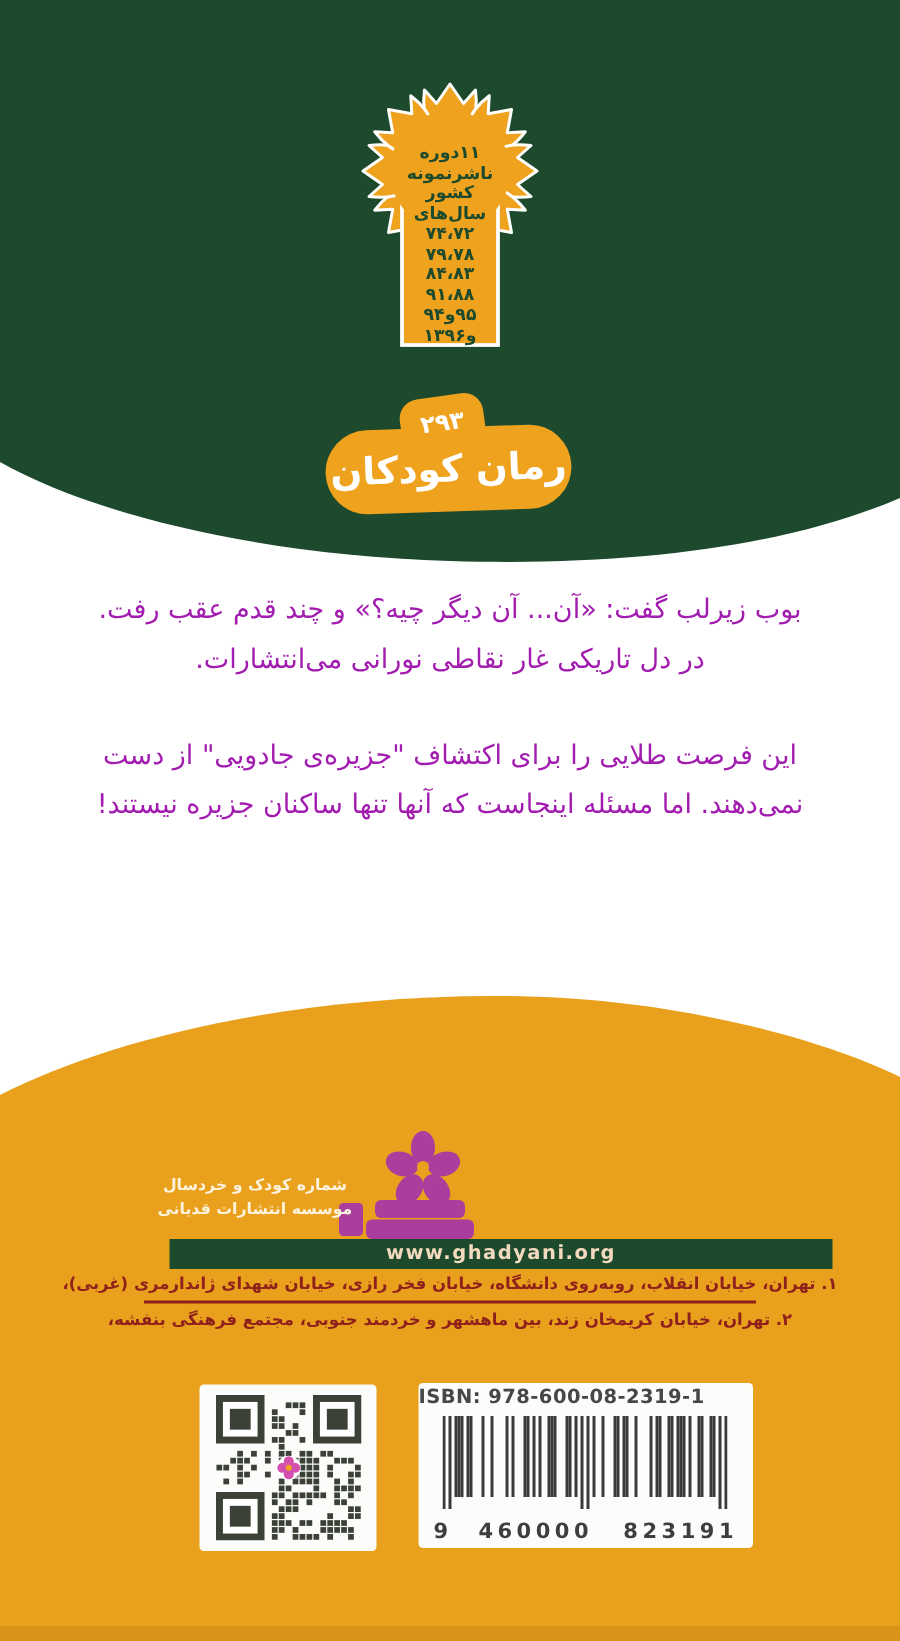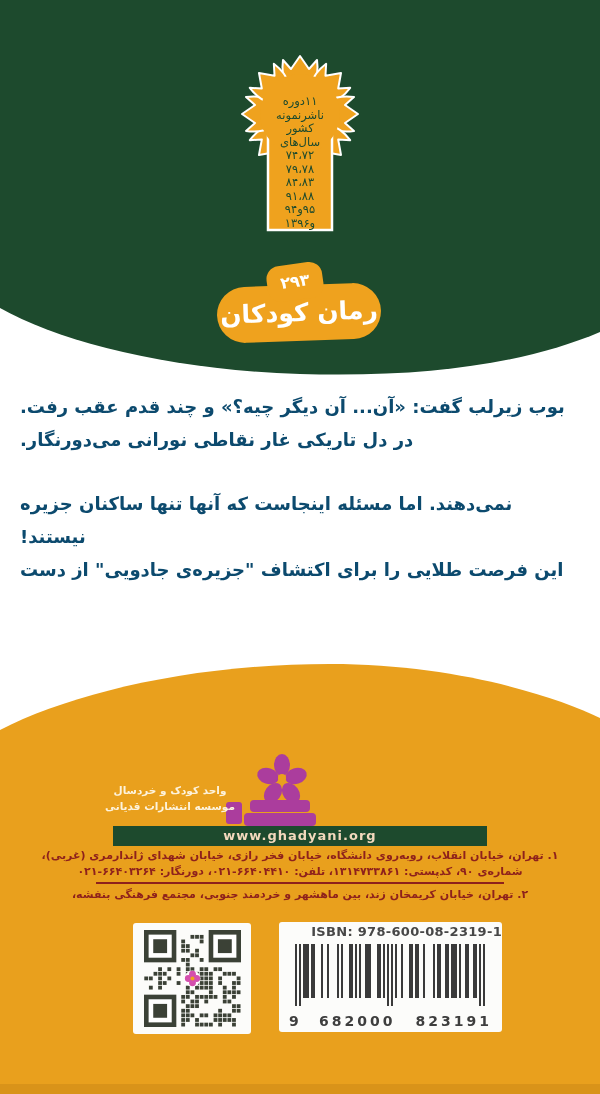--- a/index.html
+++ b/index.html
@@ -7,55 +7,55 @@
          font-family:"DejaVu Sans",sans-serif;}
   .abs{position:absolute;}
   svg{display:block;}
 
   
   .green-blob{left:0;top:0;width:600px;height:380px;}
 
   
   .award{left:226px;top:54px;width:148px;height:180px;}
   .award-text{position:absolute;left:0;top:41px;width:100%;text-align:center;
-              direction:rtl;color:#1d4a2d;font-weight:normal;font-size:11.5px;line-height:13.5px;}
+              direction:rtl;color:#1d4a2d;font-weight:bold;font-size:11.5px;line-height:13.5px;}
 
   
   .series{left:215px;top:258px;width:170px;height:86px;}
   .series-tab{position:absolute;left:52px;top:6px;width:56px;height:36px;background:#efa21e;
               border-radius:13px;transform:rotate(-8deg);text-align:center;line-height:36px;
               color:#fff;font-weight:bold;font-size:16px;}
   .series-pill{position:absolute;left:2px;top:27px;width:164px;height:56px;background:#efa21e;
                border-radius:28px;text-align:center;line-height:56px;color:#fff;font-weight:bold;
                font-size:25px;direction:rtl;transform:rotate(-2deg);}
 
   
-  .story{left:20px;top:390px;width:560px;text-align:left;direction:rtl;
-         color:#0c4a6e;font-weight:bold;font-size:18px;line-height:33px;}
+  .story{left:20px;top:390px;width:560px;text-align:center;direction:rtl;
+         color:#a21caf;font-weight:normal;font-size:18px;line-height:33px;}
   .story .p2{margin-top:31px;}
 
   
   .footer{left:0;top:660px;width:600px;height:434px;}
   .footer-shade{position:absolute;left:0;bottom:0;width:100%;height:10px;background:rgba(110,60,0,.12);}
   .emblem{position:absolute;left:222px;top:90px;width:106px;height:82px;}
   .logotype{position:absolute;left:306px;top:127px;width:186px;height:40px;line-height:40px;
             font-size:26px;font-weight:bold;color:#1d4a2d;direction:rtl;text-align:center;white-space:nowrap;}
   .unit{position:absolute;left:100px;top:122px;width:140px;text-align:center;direction:rtl;
         color:#fdf3dd;font-weight:bold;font-size:10.5px;line-height:16px;}
-  .webbar{position:absolute;left:113px;top:166px;width:374px;height:20px;background:#1d4a2d;
+  .webbar{position:absolute;left:113px;top:166px;width:442px;height:20px;background:#1d4a2d;
           color:#f3d9bd;font-weight:bold;font-size:13px;line-height:20px;text-align:center;letter-spacing:1px;}
   .addr{position:absolute;left:30px;top:188px;width:540px;text-align:center;direction:rtl;
         color:#8e211c;font-weight:bold;font-size:11px;line-height:15.5px;}
   .addr-divider{width:408px;border-top:2px solid #8e211c;margin:3px auto;}
 
   
   .qrbox{position:absolute;left:133px;top:263px;width:118px;height:111px;background:#fcfcfa;
          border-radius:3px;display:flex;align-items:center;justify-content:center;}
   .bcbox{position:absolute;left:279px;top:262px;width:223px;height:110px;background:#fcfcfa;border-radius:3px;}
-  .isbn-label{position:absolute;left:0;top:2px;width:100%;text-align:right;direction:ltr;
+  .isbn-label{position:absolute;left:0;top:2px;width:100%;text-align:left;direction:ltr;
               color:#474747;font-weight:bold;font-size:13px;letter-spacing:.3px;}
   .bc-bars{position:absolute;left:16px;top:22px;}
   .bc-digits{position:absolute;left:10px;right:10px;bottom:3px;display:flex;justify-content:space-between;
              direction:ltr;color:#3e3e3e;font-size:14px;font-weight:bold;}
   .bc-digits .grp{letter-spacing:3px;}
 </style>
 </head>
 <body>
 
 <div class="cover">
@@ -97,25 +97,25 @@
   </div>
 
   <div class="abs series">
     <div class="series-pill">رمان کودکان</div>
     <div class="series-tab">۲۹۳</div>
   </div>
 
   <div class="abs story">
     <div class="p1">
       <div>بوب زیرلب گفت: «آن... آن دیگر چیه؟» و چند قدم عقب رفت.</div>
-      <div>در دل تاریکی غار نقاطی نورانی می‌دورنگار.</div>
+      <div>در دل تاریکی غار نقاطی نورانی می‌انتشارات.</div>
     </div>
     <div class="p2">
+      <div>این فرصت طلایی را برای اکتشاف "جزیره‌ی جادویی" از دست</div>
       <div>نمی‌دهند. اما مسئله اینجاست که آنها تنها ساکنان جزیره نیستند!</div>
-      <div>این فرصت طلایی را برای اکتشاف "جزیره‌ی جادویی" از دست</div>
     </div>
   </div>
 
   <div class="abs footer">
     <svg width="600" height="434" viewBox="0 0 600 434">
       <path d="M0,434 V70 C70,34 190,4 330,4 C455,4 555,36 600,58 V434 Z" fill="#e9a01d"></path>
     </svg>
 
     <svg class="emblem" viewBox="0 0 106 82">
       <g fill="#ab3d9d">
@@ -126,29 +126,28 @@
         <ellipse cx="46" cy="26" rx="8" ry="11" transform="rotate(288 46 26)"></ellipse>
         <rect x="28" y="50" width="60" height="12" rx="4"></rect>
         <rect x="22" y="63" width="72" height="13" rx="4"></rect>
         <rect x="4" y="52" width="16" height="22" rx="3"></rect>
       </g>
       <circle cx="60" cy="28" r="4" fill="#e9a01d"></circle>
     </svg>
 
 
     <div class="unit">
-      <div>واحد کودک و خردسال</div>
+      <div>شماره کودک و خردسال</div>
       <div>موسسه انتشارات قدیانی</div>
     </div>
 
     <div class="webbar">www.ghadyani.org</div>
 
     <div class="addr">
       <div>۱. تهران، خیابان انقلاب، روبه‌روی دانشگاه، خیابان فخر رازی، خیابان شهدای ژاندارمری (غربی)،</div>
-      <div>شماره‌ی ۹۰، کدپستی: ۱۳۱۴۷۳۳۸۶۱، تلفن: ۶۶۴۰۴۴۱۰-۰۲۱، دورنگار: ۶۶۴۰۳۲۶۴-۰۲۱</div>
       <div class="addr-divider"></div>
       <div>۲. تهران، خیابان کریمخان زند، بین ماهشهر و خردمند جنوبی، مجتمع فرهنگی بنفشه،</div>
     </div>
 
     <div class="qrbox">
       <svg id="qr-grid" width="97" height="97" viewBox="0 0 96.6 96.6">
           <rect x="46.3" y="4.8999999999999995" width="3.8" height="3.8" fill="#3b4136"></rect>
           <rect x="50.89999999999999" y="4.8999999999999995" width="3.8" height="3.8" fill="#3b4136"></rect>
           <rect x="55.49999999999999" y="4.8999999999999995" width="3.8" height="3.8" fill="#3b4136"></rect>
           <rect x="37.099999999999994" y="9.5" width="3.8" height="3.8" fill="#3b4136"></rect>
@@ -333,21 +332,21 @@
           <rect x="164" y="0" width="2" height="54" fill="#3a3a3a"></rect>
           <rect x="170" y="0" width="2" height="54" fill="#3a3a3a"></rect>
           <rect x="172" y="0" width="2" height="54" fill="#3a3a3a"></rect>
           <rect x="178" y="0" width="2" height="54" fill="#3a3a3a"></rect>
           <rect x="180" y="0" width="2" height="54" fill="#3a3a3a"></rect>
           <rect x="184" y="0" width="2" height="62" fill="#3a3a3a"></rect>
           <rect x="188" y="0" width="2" height="62" fill="#3a3a3a"></rect>
         </svg>
       <div class="bc-digits">
         <span>9</span>
-        <span class="grp">682000</span>
+        <span class="grp">460000</span>
         <span class="grp">823191</span>
       </div>
     </div>
 
     <div class="footer-shade"></div>
   </div>
 
 </div>
 
 </body></html>

